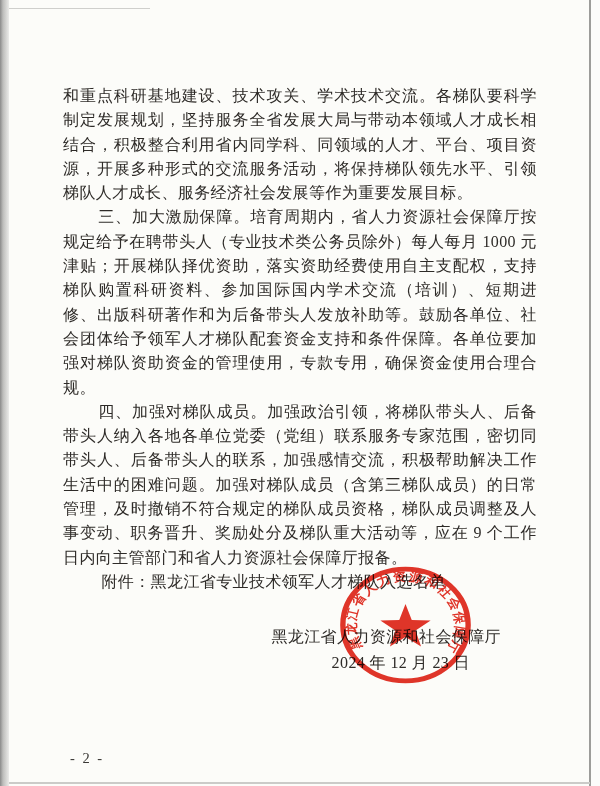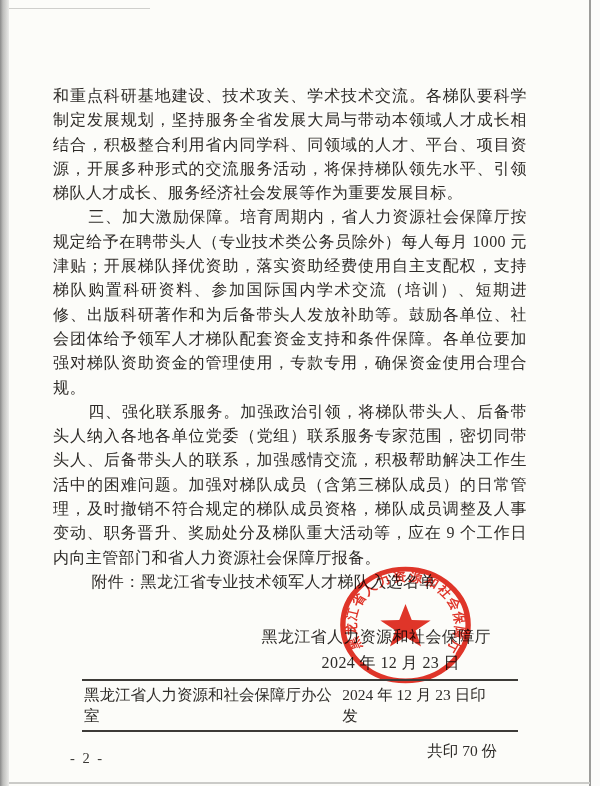--- a/index.html
+++ b/index.html
@@ -28,21 +28,21 @@
   .edge-top {
     position: absolute; left: 0px; top: 8px; width: 150px; height: 1px;
     background: #cfcfcc;
   }
   .edge-bottom {
     position: absolute; left: 9px; top: 782px; width: 581px; height: 2px;
     background: #cbcbc8;
   }
   
   .content {
-    position: absolute; left: 53px; top: 84px; width: 474px;
+    position: absolute; left: 63px; top: 84px; width: 474px;
     font-size: 16px; line-height: 24.3px; color: #2e2b28;
     text-align: justify; letter-spacing: 0.4px;
   }
   .para { margin: 0; }
   .para.indent { text-indent: 2.2em; }
   .para .lead { font-weight: normal; }
   .attachment { margin: 0; text-indent: 2.4em; }
   .sig { margin-top: 30px; line-height: 26px; }
   .sig-org { text-align: right; padding-right: 36px; }
   .sig-date { text-align: right; padding-right: 67px; }
@@ -79,48 +79,41 @@
   }
 </style>
 </head>
 <body>
 
 <div class="canvas">
 
   <div class="content">
     <p class="para"><span class="lead"></span><span>和重点科研基地建设、技术攻关、学术技术交流。各梯队要科学制定发展规划，坚持服务全省发展大局与带动本领域人才成长相结合，积极整合利用省内同学科、同领域的人才、平台、项目资源，开展多种形式的交流服务活动，将保持梯队领先水平、引领梯队人才成长、服务经济社会发展等作为重要发展目标。</span></p>
     <p class="para indent"><span class="lead">三、加大激励保障。</span><span>培育周期内，省人力资源社会保障厅按规定给予在聘带头人（专业技术类公务员除外）每人每月 1000 元津贴；开展梯队择优资助，落实资助经费使用自主支配权，支持梯队购置科研资料、参加国际国内学术交流（培训）、短期进修、出版科研著作和为后备带头人发放补助等。鼓励各单位、社会团体给予领军人才梯队配套资金支持和条件保障。各单位要加强对梯队资助资金的管理使用，专款专用，确保资金使用合理合规。</span></p>
-    <p class="para indent"><span class="lead">四、强化联系服务。</span><span>加强政治引领，将梯队带头人、后备带头人纳入各地各单位党委（党组）联系服务专家范围，密切同带头人、后备带头人的联系，加强感情交流，积极帮助解决工作生活中的困难问题。加强对梯队成员（含第三梯队成员）的日常管理，及时撤销不符合规定的梯队成员资格，梯队成员调整及人事变动、职务晋升、奖励处分及梯队重大活动等，应在 9 个工作日内向主管部门和省人力资源社会保障厅报备。</span></p>
+    <p class="para indent"><span class="lead">四、加强对梯队成员。</span><span>加强政治引领，将梯队带头人、后备带头人纳入各地各单位党委（党组）联系服务专家范围，密切同带头人、后备带头人的联系，加强感情交流，积极帮助解决工作生活中的困难问题。加强对梯队成员（含第三梯队成员）的日常管理，及时撤销不符合规定的梯队成员资格，梯队成员调整及人事变动、职务晋升、奖励处分及梯队重大活动等，应在 9 个工作日内向主管部门和省人力资源社会保障厅报备。</span></p>
     <p class="attachment">附件：黑龙江省专业技术领军人才梯队入选名单</p>
     <div class="sig">
       <div class="sig-org">黑龙江省人力资源和社会保障厅</div>
       <div class="sig-date">2024 年 12 月 23 日</div>
     </div>
   </div>
 
   <div class="seal">
     <svg viewBox="0 0 140 140" preserveAspectRatio="none">
       <defs>
         <path id="sealTextArc" d="M 25.8 95.5 A 51 51 0 1 1 114.2 95.5" fill="none"></path>
       </defs>
       <circle cx="70" cy="70" r="64" fill="none" stroke="#e02519" stroke-width="5.5"></circle>
       <polygon points="70,46 76.4,64.3 95.7,64.7 80.3,76.3 85.9,94.8 70,83.8 54.1,94.8 59.7,76.3 44.3,64.7 63.6,64.3" fill="#e02519"></polygon>
       <text fill="#e02519">
         <textPath href="#sealTextArc" startOffset="0">黑龙江省人力资源和社会保障厅</textPath>
       </text>
     </svg>
   </div>
 
-  <div class="footer">
-    <div class="footer-row">
-      <span>黑龙江省人力资源和社会保障厅办公室</span>
-      <span class="print-date">2024 年 12 月 23 日印发</span>
-    </div>
-    <div class="copies">共印 70 份</div>
-  </div>
 
   <div class="page-num">- 2 -</div>
 
   <div class="edge-top"></div>
   <div class="edge-left"></div>
   <div class="edge-right"></div>
   <div class="edge-right-pad"></div>
   <div class="edge-bottom"></div>
 
 </div>

